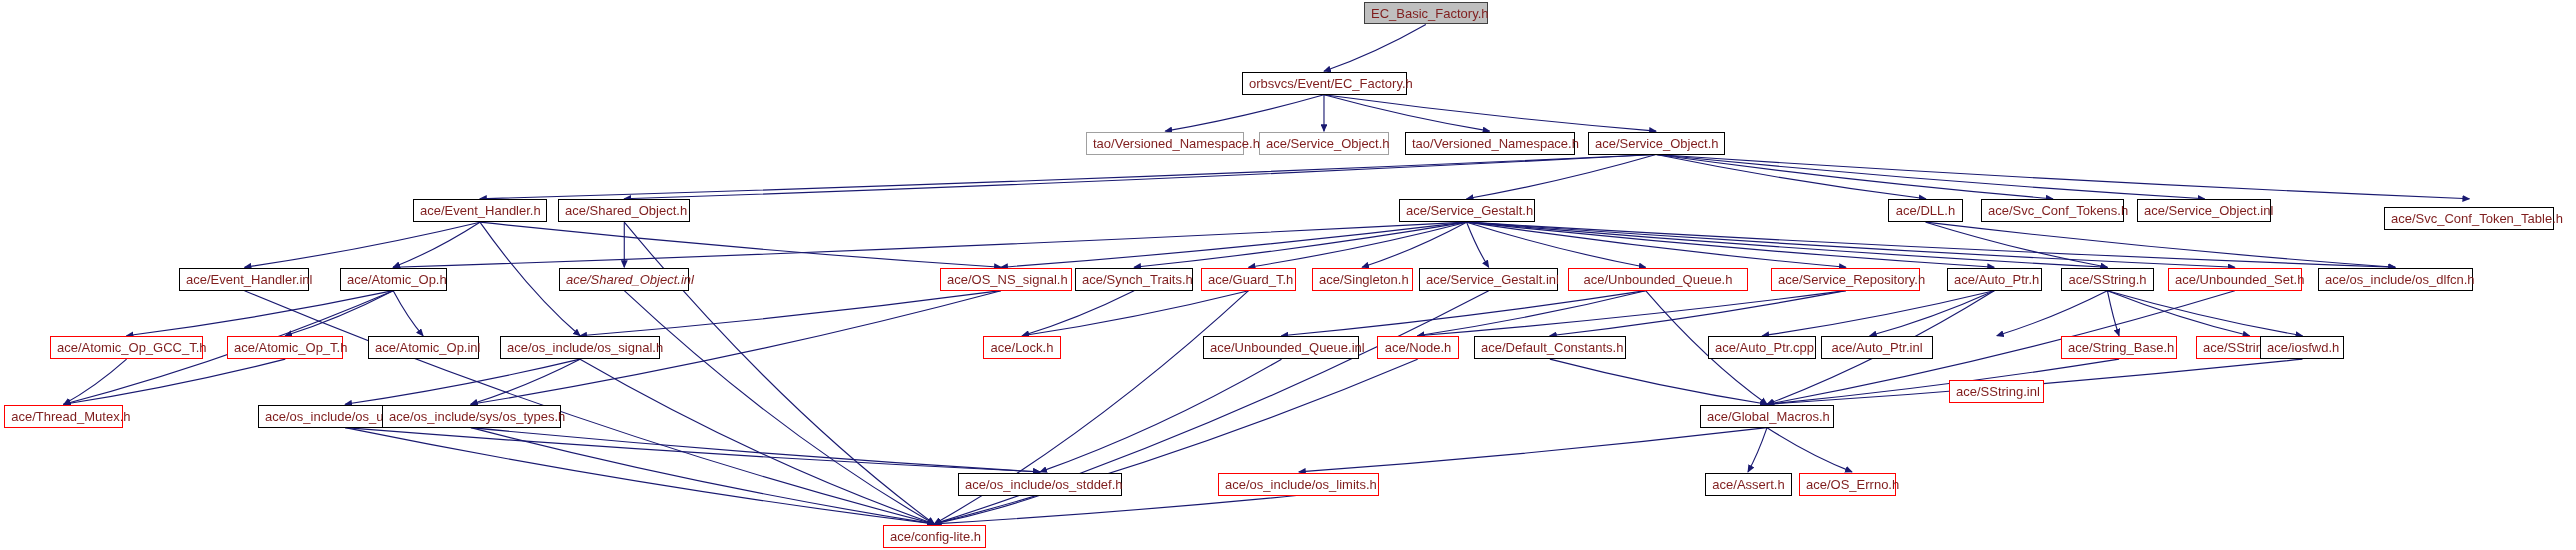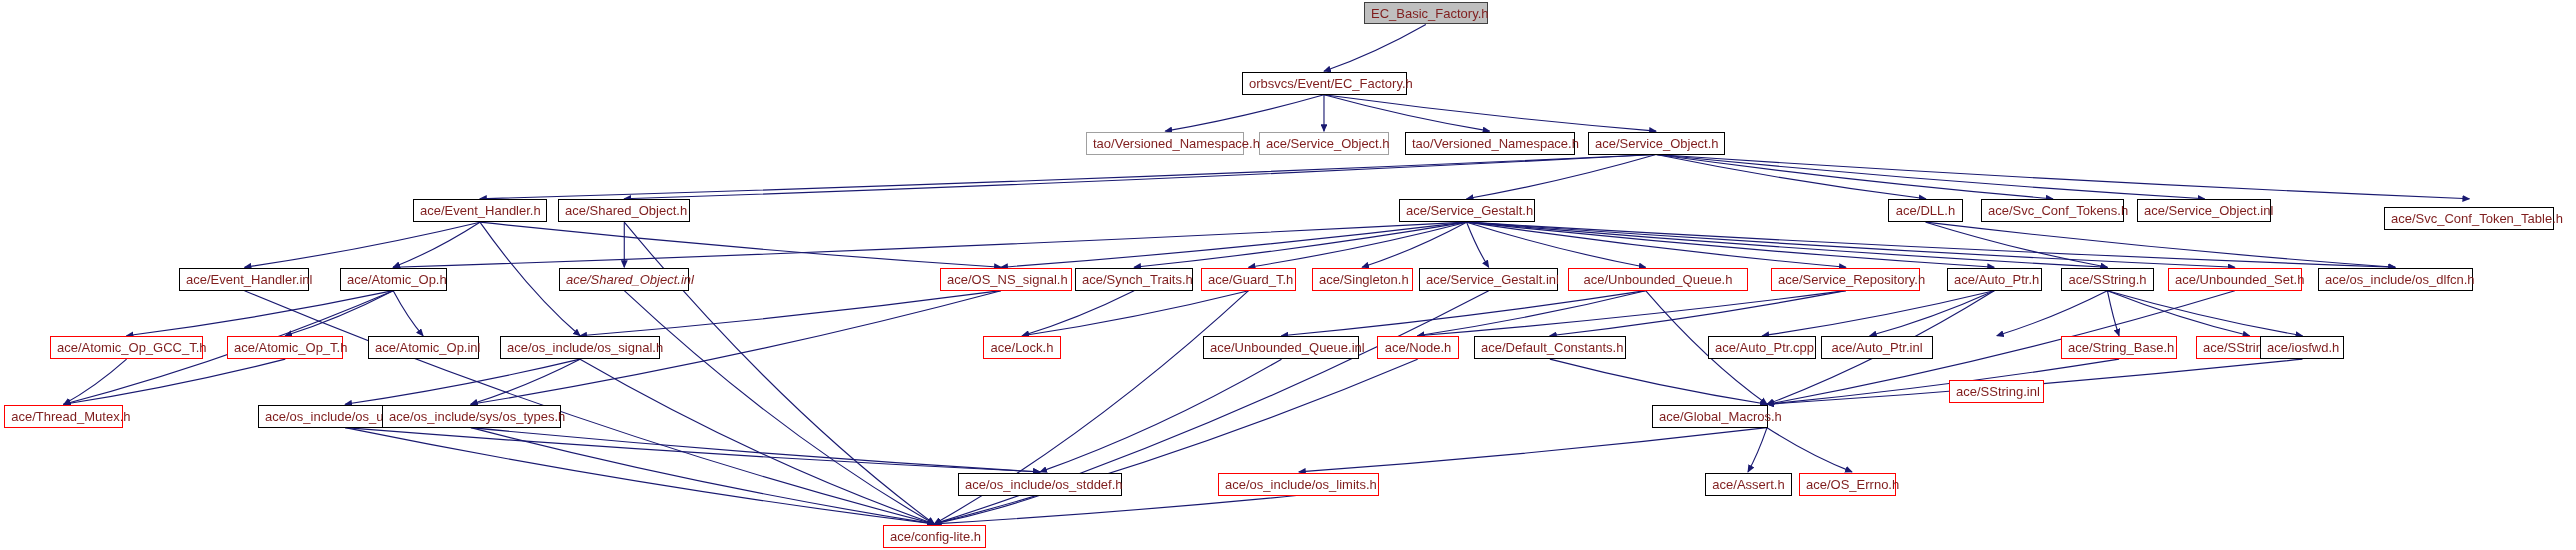--- a/index.html
+++ b/index.html
@@ -168,21 +168,21 @@
       <div class="node" style="left: 1474px; top: 336px; width: 152px;">ace/Default_Constants.h</div>
       <div class="node" style="left: 1708px; top: 336px; width: 108px;">ace/Auto_Ptr.cpp</div>
       <div class="node" style="left: 1821px; top: 336px; width: 112px;">ace/Auto_Ptr.inl</div>
       <div class="node red" style="left: 1949px; top: 336px; width: 95px; margin-top: 44px;">ace/SString.inl</div>
       <div class="node red" style="left: 2061px; top: 336px; width: 116px;">ace/String_Base.h</div>
       <div class="node red" style="left: 2196px; top: 336px; width: 107px;">ace/SStringfwd.h</div>
       <div class="node" style="left: 2260px; top: 336px; width: 84px;">ace/iosfwd.h</div>
       <div class="node red" style="left: 4.3px; top: 405px; width: 119px;">ace/Thread_Mutex.h</div>
       <div class="node" style="left: 258px; top: 405px; width: 173px;">ace/os_include/os_ucontext.h</div>
       <div class="node" style="left: 382px; top: 405px; width: 179px;">ace/os_include/sys/os_types.h</div>
-      <div class="node" style="left: 1652px; top: 405px; width: 116px;">ace/Global_Macros.h</div>
+      <div class="node" style="left: 1700px; top: 405px; width: 134px;">ace/Global_Macros.h</div>
       <div class="node" style="left: 958px; top: 473px; width: 164px;">ace/os_include/os_stddef.h</div>
       <div class="node red" style="left: 1218px; top: 473px; width: 161px;">ace/os_include/os_limits.h</div>
       <div class="node" style="left: 1705px; top: 473px; width: 87px;">ace/Assert.h</div>
       <div class="node red" style="left: 1799px; top: 473px; width: 97px;">ace/OS_Errno.h</div>
       <div class="node red" style="left: 883px; top: 525px; width: 103px;">ace/config-lite.h</div>
     </div>
 </div>
 
 
 </body></html>

